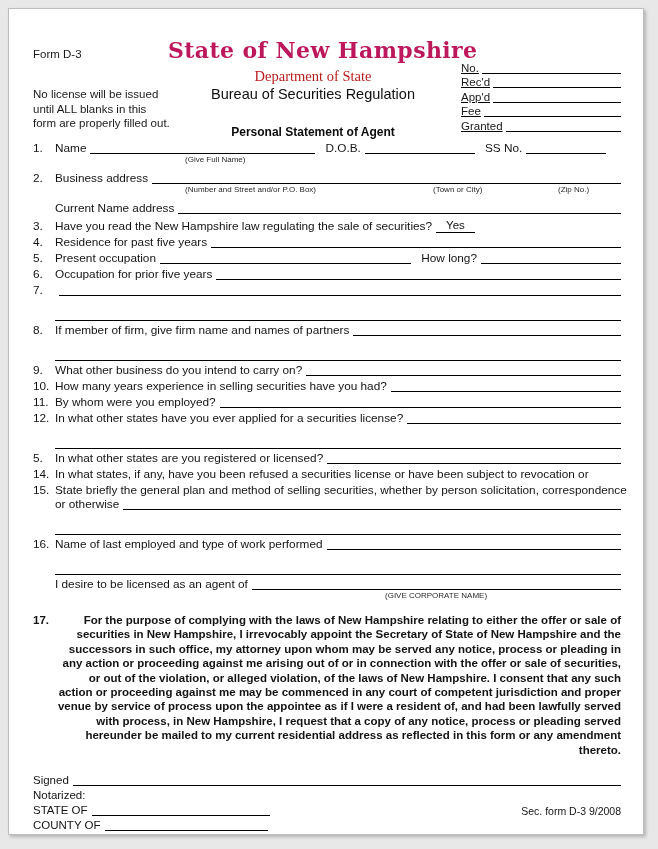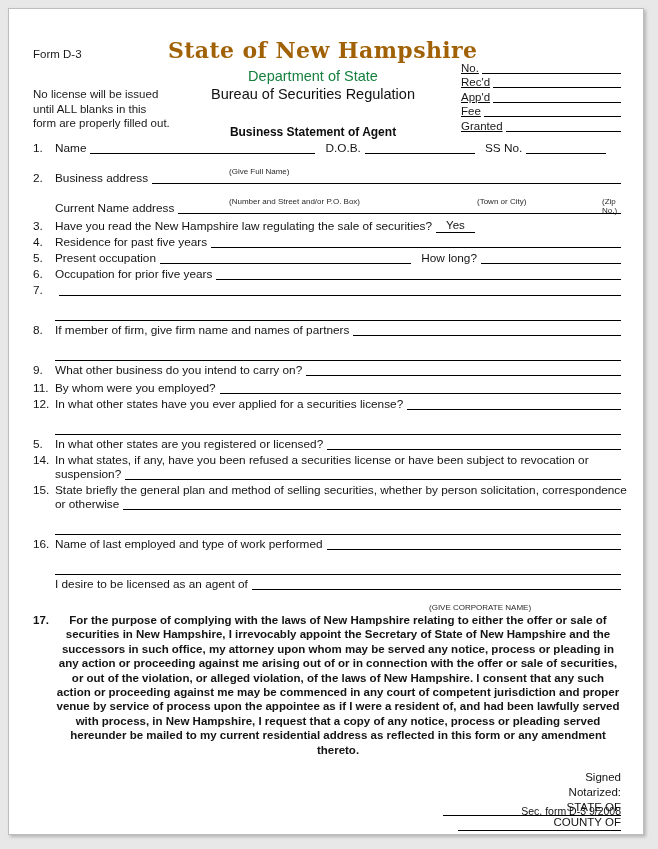--- a/index.html
+++ b/index.html
@@ -46,26 +46,26 @@
   }
   .titleblock {
     position: absolute; left: 135px; top: 8px; width: 290px;
     text-align: center;
   }
   .state-title {
     font-family: "DejaVu Serif", serif;
     font-size: 22px;
     font-weight: bold;
     letter-spacing: 0.4px;
-    color: #a16207;
+    color: #be185d;
     line-height: 26px;
     white-space: nowrap;
   }
   .dept {
-    font-size: 14.5px; color: #15803d; line-height: 18px; margin-top: 4px;
+    font-size: 14.5px; color: #b91c1c; line-height: 18px; margin-top: 4px; font-family: Liberation Serif, serif;
   }
   .bureau {
     font-size: 14.5px; color: #111; line-height: 18px;
   }
   .psa {
     position: absolute; left: 135px; top: 96px; width: 290px;
     text-align: center;
     font-size: 12px; font-weight: bold; color: #0d0d0d;
   }
 
@@ -101,41 +101,41 @@
 
   .contline {
     border-bottom: 1.3px solid #000; height: 11px;
     margin-left: 22px;
   }
 
   .cap {
     font-size: 8px; color: #2a2a2a; position: relative;
     height: 11px;
   }
-  .cap span { position: absolute; top: 12px; margin-left: 44px; }
+  .cap span { position: absolute; top: 0; }
 
   .filled-val {
     flex: 0 0 auto;
     border-bottom: 1.3px solid #000;
     text-align: center;
     font-size: 11.5px;
     padding: 0 10px 0 10px;
     margin-left: 4px;
     color: #141414;
   }
 
   
   .para {
     display: flex; font-size: 11.5px; color: #141414; line-height: 14.4px; font-weight: bold;
   }
-  .para .body { flex: 1 1 auto; text-align: center; }
+  .para .body { flex: 1 1 auto; text-align: right; }
 
   
   .sig { font-size: 11.5px; color: #141414; }
-  .sigrow { display: flex; align-items: flex-end; height: 15px; flex-direction: column; }
+  .sigrow { display: flex; align-items: flex-end; height: 15px; }
   .sigrow .lbl { white-space: nowrap; }
   .sigrow .ln { border-bottom: 1.3px solid #000; height: 11px; margin-left: 4px; }
   .footer {
     position: absolute; right: 0; bottom: 2px;
     font-size: 10.5px; color: #141414;
   }
 </style>
 </head>
 <body>
 
@@ -148,21 +148,21 @@
       <div>No license will be issued</div>
       <div>until ALL blanks in this</div>
       <div>form are properly filled out.</div>
     </div>
 
     <div class="titleblock">
       <div class="state-title">State of New Hampshire</div>
       <div class="dept">Department of State</div>
       <div class="bureau">Bureau of Securities Regulation</div>
     </div>
-    <div class="psa">Business Statement of Agent</div>
+    <div class="psa">Personal Statement of Agent</div>
 
     <div class="receipt">
       <div class="rrow">
         <span class="lbl">No.</span>
         <span class="ln"></span>
       </div>
       <div class="rrow">
         <span class="lbl">Rec'd</span>
         <span class="ln"></span>
       </div>
@@ -263,20 +263,25 @@
   <div class="contline"></div>
 
   <div style="height:2px"></div>
   <div class="q">
     <span class="num">9.</span>
     <span class="txt">What other business do you intend to carry on?</span>
     <span class="fill"></span>
   </div>
 
   <div style="height:2px"></div>
+  <div class="q">
+    <span class="num">10.</span>
+    <span class="txt">How many years experience in selling securities have you had?</span>
+    <span class="fill"></span>
+  </div>
 
   <div style="height:2px"></div>
   <div class="q">
     <span class="num">11.</span>
     <span class="txt">By whom were you employed?</span>
     <span class="fill"></span>
   </div>
 
   <div style="height:2px"></div>
   <div class="q">
@@ -291,25 +296,20 @@
   <div class="q">
     <span class="num">5.</span>
     <span class="txt">In what other states are you registered or licensed?</span>
     <span class="fill"></span>
   </div>
 
   <div style="height:2px"></div>
   <div class="q">
     <span class="num">14.</span>
     <span class="txt">In what states, if any, have you been refused a securities license or have been subject to revocation or</span>
-  </div>
-  <div class="q">
-    <span class="num"></span>
-    <span class="txt">suspension?</span>
-    <span class="fill"></span>
   </div>
 
   <div style="height:2px"></div>
   <div class="q">
     <span class="num">15.</span>
     <span class="txt">State briefly the general plan and method of selling securities, whether by person solicitation, correspondence</span>
   </div>
   <div class="q">
     <span class="num"></span>
     <span class="txt">or otherwise</span>

